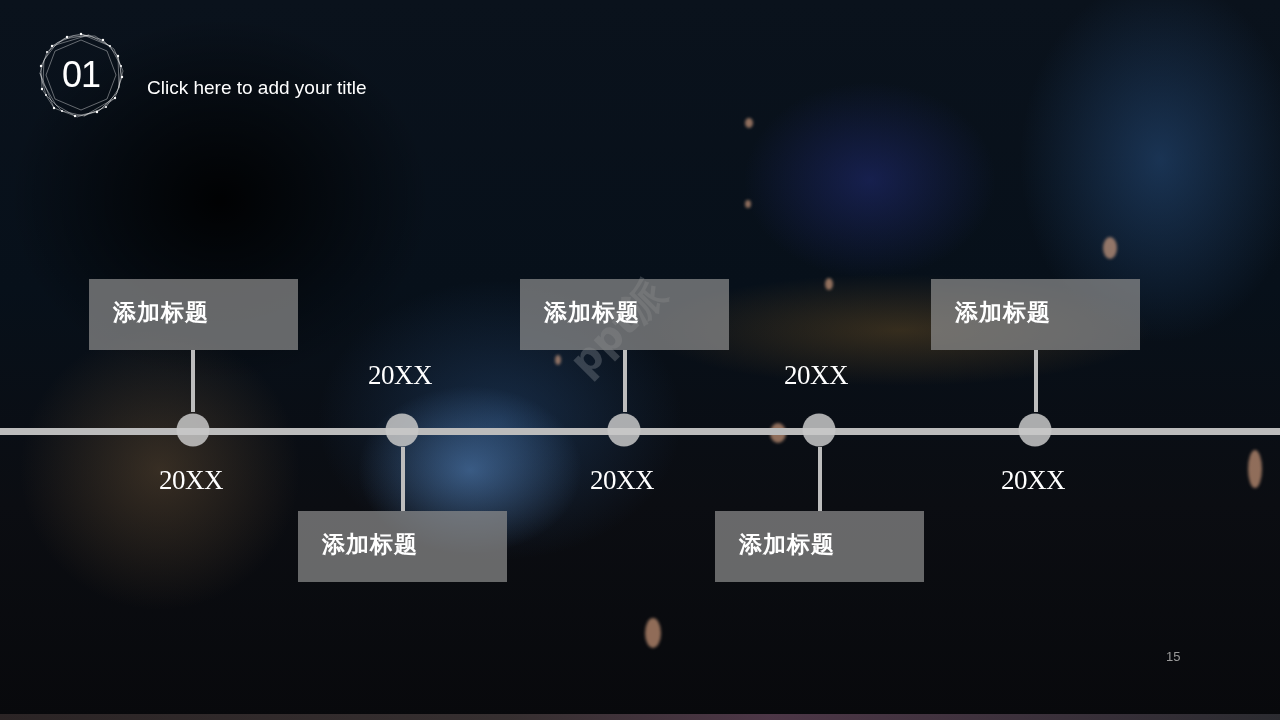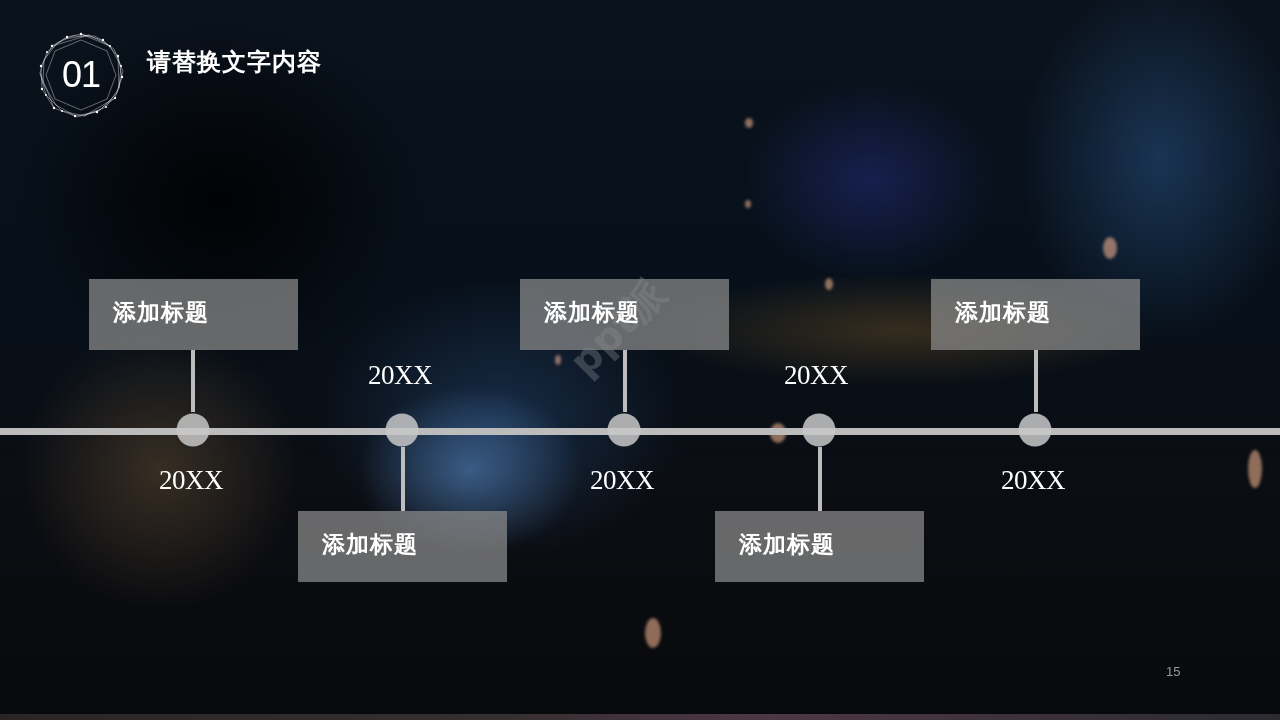--- a/index.html
+++ b/index.html
@@ -126,21 +126,21 @@
       position: absolute;
       color: #ffffff;
       font-size: 27px;
       font-family: Liberation Serif, serif;
       transform: translateX(-50%);
       letter-spacing: -0.5px;
     }
     .page-num {
       position: absolute;
       left: 1166px;
-      top: 664px;
+      top: 649px;
       color: #9a9a9a;
       font-size: 13px;
       font-family: "Liberation Sans", sans-serif;
     }
     .watermark {
       position: absolute;
       left: 560px;
       top: 300px;
       color: rgba(255,255,255,0.18);
       font-size: 40px;
@@ -195,21 +195,21 @@
         <circle cx="73" cy="15" r="1"></circle>
           <circle cx="84" cy="35" r="1"></circle>
           <circle cx="69" cy="76" r="1"></circle>
         <circle cx="25" cy="80" r="1"></circle>
           <circle cx="9" cy="64" r="1"></circle>
           <circle cx="10" cy="21" r="1"></circle>
       </g>
     </svg>
     <div class="emblem-num">01</div>
   </div>
-  <div class="title-cn">请替换文字内容</div>
+  <div class="title-en">Click here to add your title</div>
 
   <div class="timeline-line"></div>
 
   <div class="box" style="left:89px;top:279px;">
     <span class="box-label">添加标题</span>
   </div>
   <div class="connector" style="left:193px;top:350px;height:62px;"></div>
   <div class="node" style="left:193px;"></div>
   <div class="year" style="left:191px;top:465px;">20XX</div>
 

